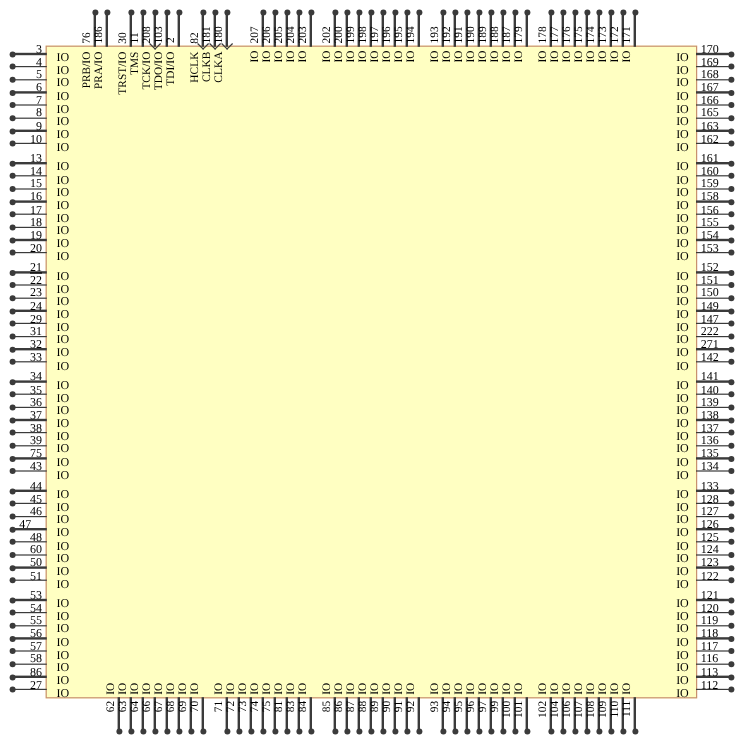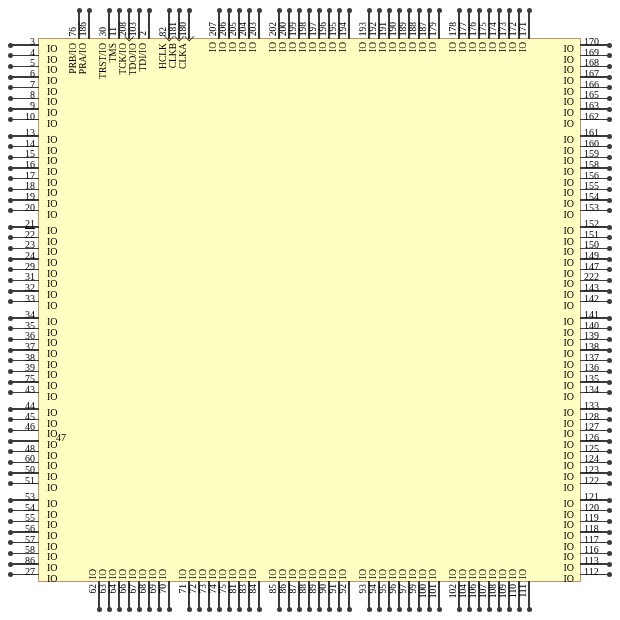--- a/index.html
+++ b/index.html
@@ -155,21 +155,21 @@
     <div class="abs " style="left: 11px; top: 418.867px; width: 28px; height: 1.6px; background: rgb(59, 59, 59);"></div>
     <div class="abs " style="left: 8px; top: 417.167px; width: 5px; height: 5px; background: rgb(59, 59, 59); border-radius: 50%;"></div>
     <div class="abs num" style="right: 585px; bottom: 198.333px;">45</div>
     <div class="abs num" style="left: 47px; top: 418.667px;">IO</div>
     <div class="abs " style="left: 11px; top: 429.533px; width: 28px; height: 1.6px; background: rgb(59, 59, 59);"></div>
     <div class="abs " style="left: 8px; top: 427.833px; width: 5px; height: 5px; background: rgb(59, 59, 59); border-radius: 50%;"></div>
     <div class="abs num" style="right: 585px; bottom: 187.667px;">46</div>
     <div class="abs num" style="left: 47px; top: 429.333px;">IO</div>
     <div class="abs " style="left: 11px; top: 440.2px; width: 28px; height: 1.6px; background: rgb(59, 59, 59);"></div>
     <div class="abs " style="left: 8px; top: 438.5px; width: 5px; height: 5px; background: rgb(59, 59, 59); border-radius: 50%;"></div>
-    <div class="abs num" style="right: 554px; bottom: 177px; text-align: center;">47</div>
+    <div class="abs num" style="right: 594px; bottom: 177px; text-align: center;">47</div>
     <div class="abs num" style="left: 47px; top: 440px;">IO</div>
     <div class="abs " style="left: 11px; top: 450.867px; width: 28px; height: 1.6px; background: rgb(59, 59, 59);"></div>
     <div class="abs " style="left: 8px; top: 449.167px; width: 5px; height: 5px; background: rgb(59, 59, 59); border-radius: 50%;"></div>
     <div class="abs num" style="right: 585px; bottom: 166.333px;">48</div>
     <div class="abs num" style="left: 47px; top: 450.667px;">IO</div>
     <div class="abs " style="left: 11px; top: 461.533px; width: 28px; height: 1.6px; background: rgb(59, 59, 59);"></div>
     <div class="abs " style="left: 8px; top: 459.833px; width: 5px; height: 5px; background: rgb(59, 59, 59); border-radius: 50%;"></div>
     <div class="abs num" style="right: 585px; bottom: 155.667px;">60</div>
     <div class="abs num" style="left: 47px; top: 461.333px;">IO</div>
     <div class="abs " style="left: 11px; top: 472.2px; width: 28px; height: 1.6px; background: rgb(59, 59, 59);"></div>
@@ -295,21 +295,21 @@
     <div class="abs " style="left: 580px; top: 268.867px; width: 29px; height: 1.6px; background: rgb(59, 59, 59);"></div>
     <div class="abs " style="left: 607px; top: 267.167px; width: 5px; height: 5px; background: rgb(59, 59, 59); border-radius: 50%;"></div>
     <div class="abs num" style="left: 584px; bottom: 348.333px;">147</div>
     <div class="abs num" style="right: 46px; top: 268.667px;">IO</div>
     <div class="abs " style="left: 580px; top: 279.533px; width: 29px; height: 1.6px; background: rgb(59, 59, 59);"></div>
     <div class="abs " style="left: 607px; top: 277.833px; width: 5px; height: 5px; background: rgb(59, 59, 59); border-radius: 50%;"></div>
     <div class="abs num" style="left: 584px; bottom: 337.667px;">222</div>
     <div class="abs num" style="right: 46px; top: 279.333px;">IO</div>
     <div class="abs " style="left: 580px; top: 290.2px; width: 29px; height: 1.6px; background: rgb(59, 59, 59);"></div>
     <div class="abs " style="left: 607px; top: 288.5px; width: 5px; height: 5px; background: rgb(59, 59, 59); border-radius: 50%;"></div>
-    <div class="abs num" style="left: 584px; bottom: 327px;">143</div>
+    <div class="abs num" style="left: 584px; bottom: 327px;">271</div>
     <div class="abs num" style="right: 46px; top: 290px;">IO</div>
     <div class="abs " style="left: 580px; top: 300.867px; width: 29px; height: 1.6px; background: rgb(59, 59, 59);"></div>
     <div class="abs " style="left: 607px; top: 299.167px; width: 5px; height: 5px; background: rgb(59, 59, 59); border-radius: 50%;"></div>
     <div class="abs num" style="left: 584px; bottom: 316.333px;">142</div>
     <div class="abs num" style="right: 46px; top: 300.667px;">IO</div>
     <div class="abs " style="left: 580px; top: 317.2px; width: 29px; height: 1.6px; background: rgb(59, 59, 59);"></div>
     <div class="abs " style="left: 607px; top: 315.5px; width: 5px; height: 5px; background: rgb(59, 59, 59); border-radius: 50%;"></div>
     <div class="abs num" style="left: 584px; bottom: 300px;">141</div>
     <div class="abs num" style="right: 46px; top: 317px;">IO</div>
     <div class="abs " style="left: 580px; top: 327.867px; width: 29px; height: 1.6px; background: rgb(59, 59, 59);"></div>

